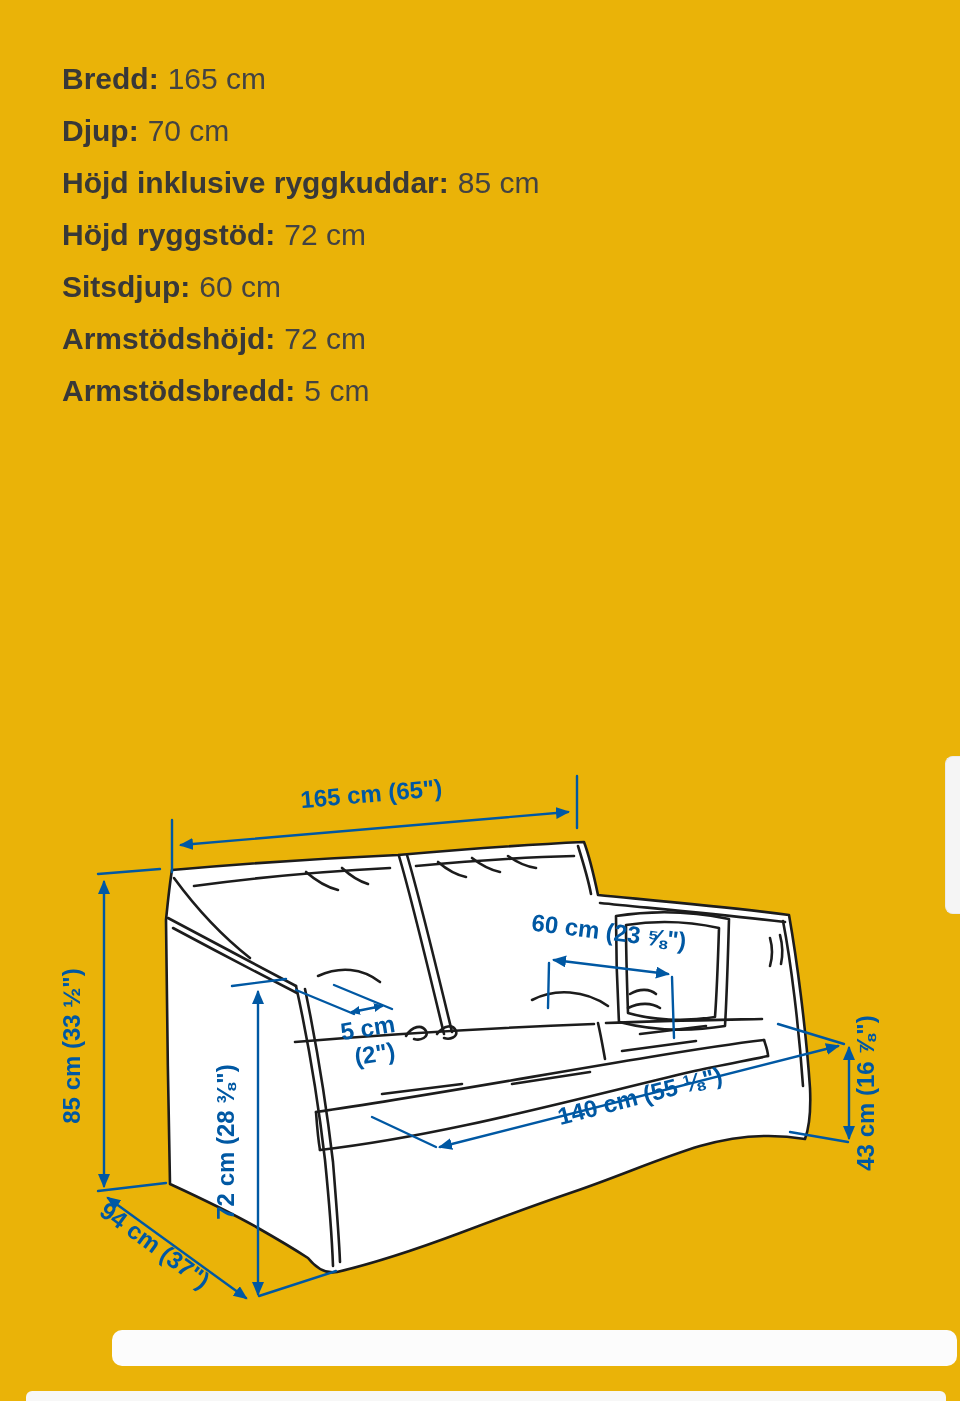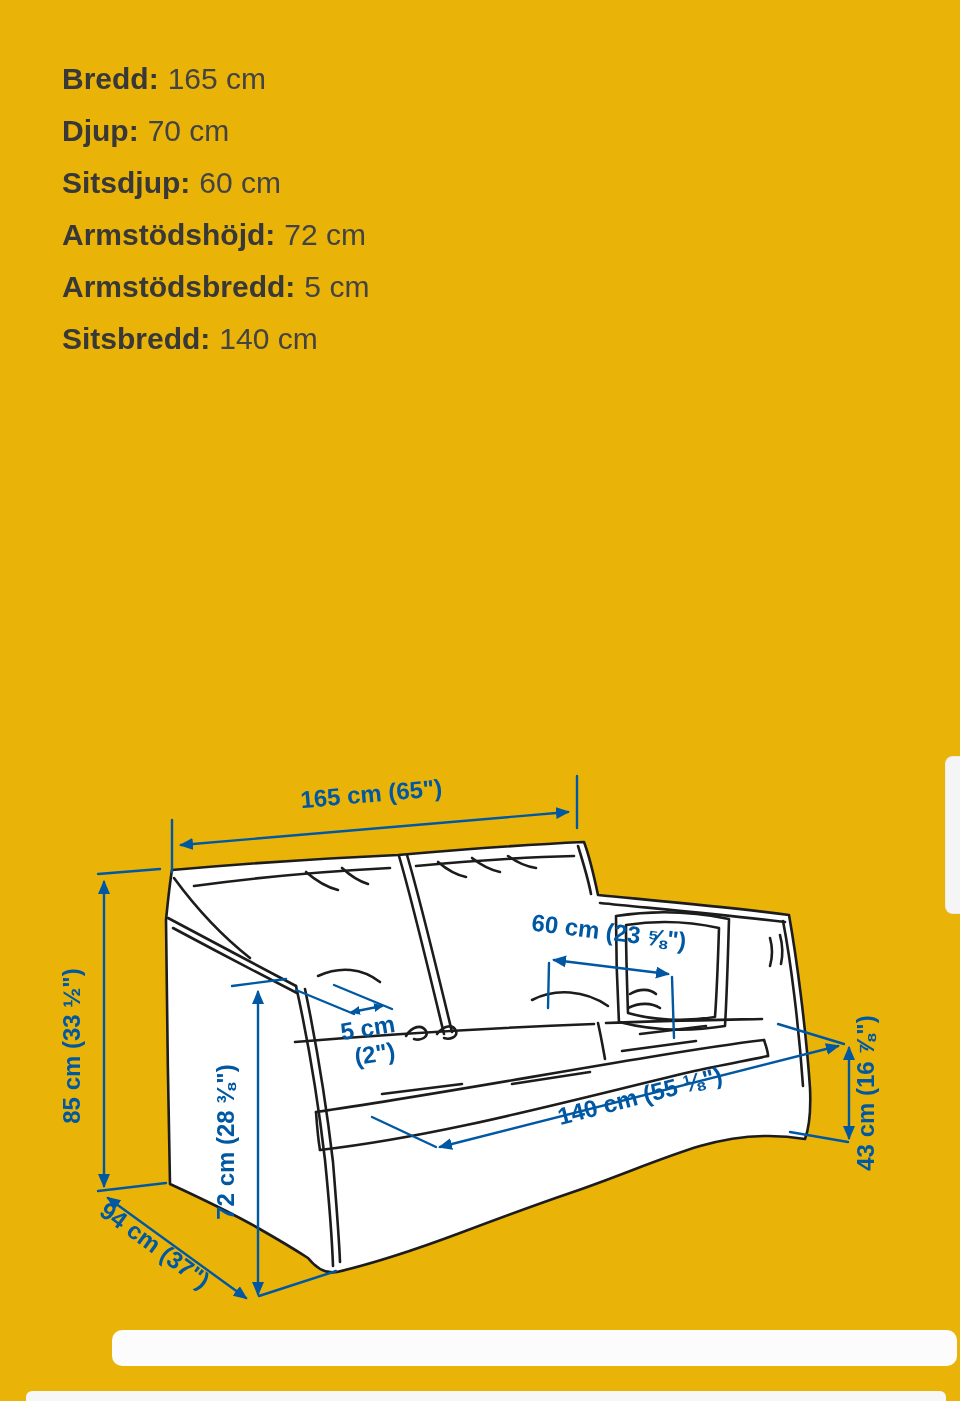--- a/index.html
+++ b/index.html
@@ -25,24 +25,25 @@
   .bottom-band{position:absolute;left:26px;top:1391px;width:920px;height:10px;background:#f7f7f7;border-radius:6px 6px 0 0;}
 </style>
 </head>
 <body>
 
 <div class="screen">
 
   <div class="specs">
     <div class="spec-row"><span class="spec-label">Bredd:</span><span class="spec-value">165 cm</span></div>
     <div class="spec-row"><span class="spec-label">Djup:</span><span class="spec-value">70 cm</span></div>
+    <div class="spec-row"><span class="spec-label">Höjd inklusive ryggkuddar:</span><span class="spec-value">85 cm</span></div>
+    <div class="spec-row"><span class="spec-label">Höjd ryggstöd:</span><span class="spec-value">72 cm</span></div>
     <div class="spec-row"><span class="spec-label">Sitsdjup:</span><span class="spec-value">60 cm</span></div>
     <div class="spec-row"><span class="spec-label">Armstödshöjd:</span><span class="spec-value">72 cm</span></div>
     <div class="spec-row"><span class="spec-label">Armstödsbredd:</span><span class="spec-value">5 cm</span></div>
-    <div class="spec-row"><span class="spec-label">Sitsbredd:</span><span class="spec-value">140 cm</span></div>
   </div>
 
   <svg class="diagram" viewBox="0 0 960 1401">
     <defs>
       <marker id="ah" markerUnits="userSpaceOnUse" markerWidth="15" markerHeight="13" refX="12" refY="6" orient="auto-start-reverse">
         <path d="M0,0 L14,6 L0,12 Z" fill="#0058a3"></path>
       </marker>
       <marker id="ahs" markerUnits="userSpaceOnUse" markerWidth="11" markerHeight="10" refX="8" refY="4.5" orient="auto-start-reverse">
         <path d="M0,0 L10,4.5 L0,9 Z" fill="#0058a3"></path>
       </marker>

